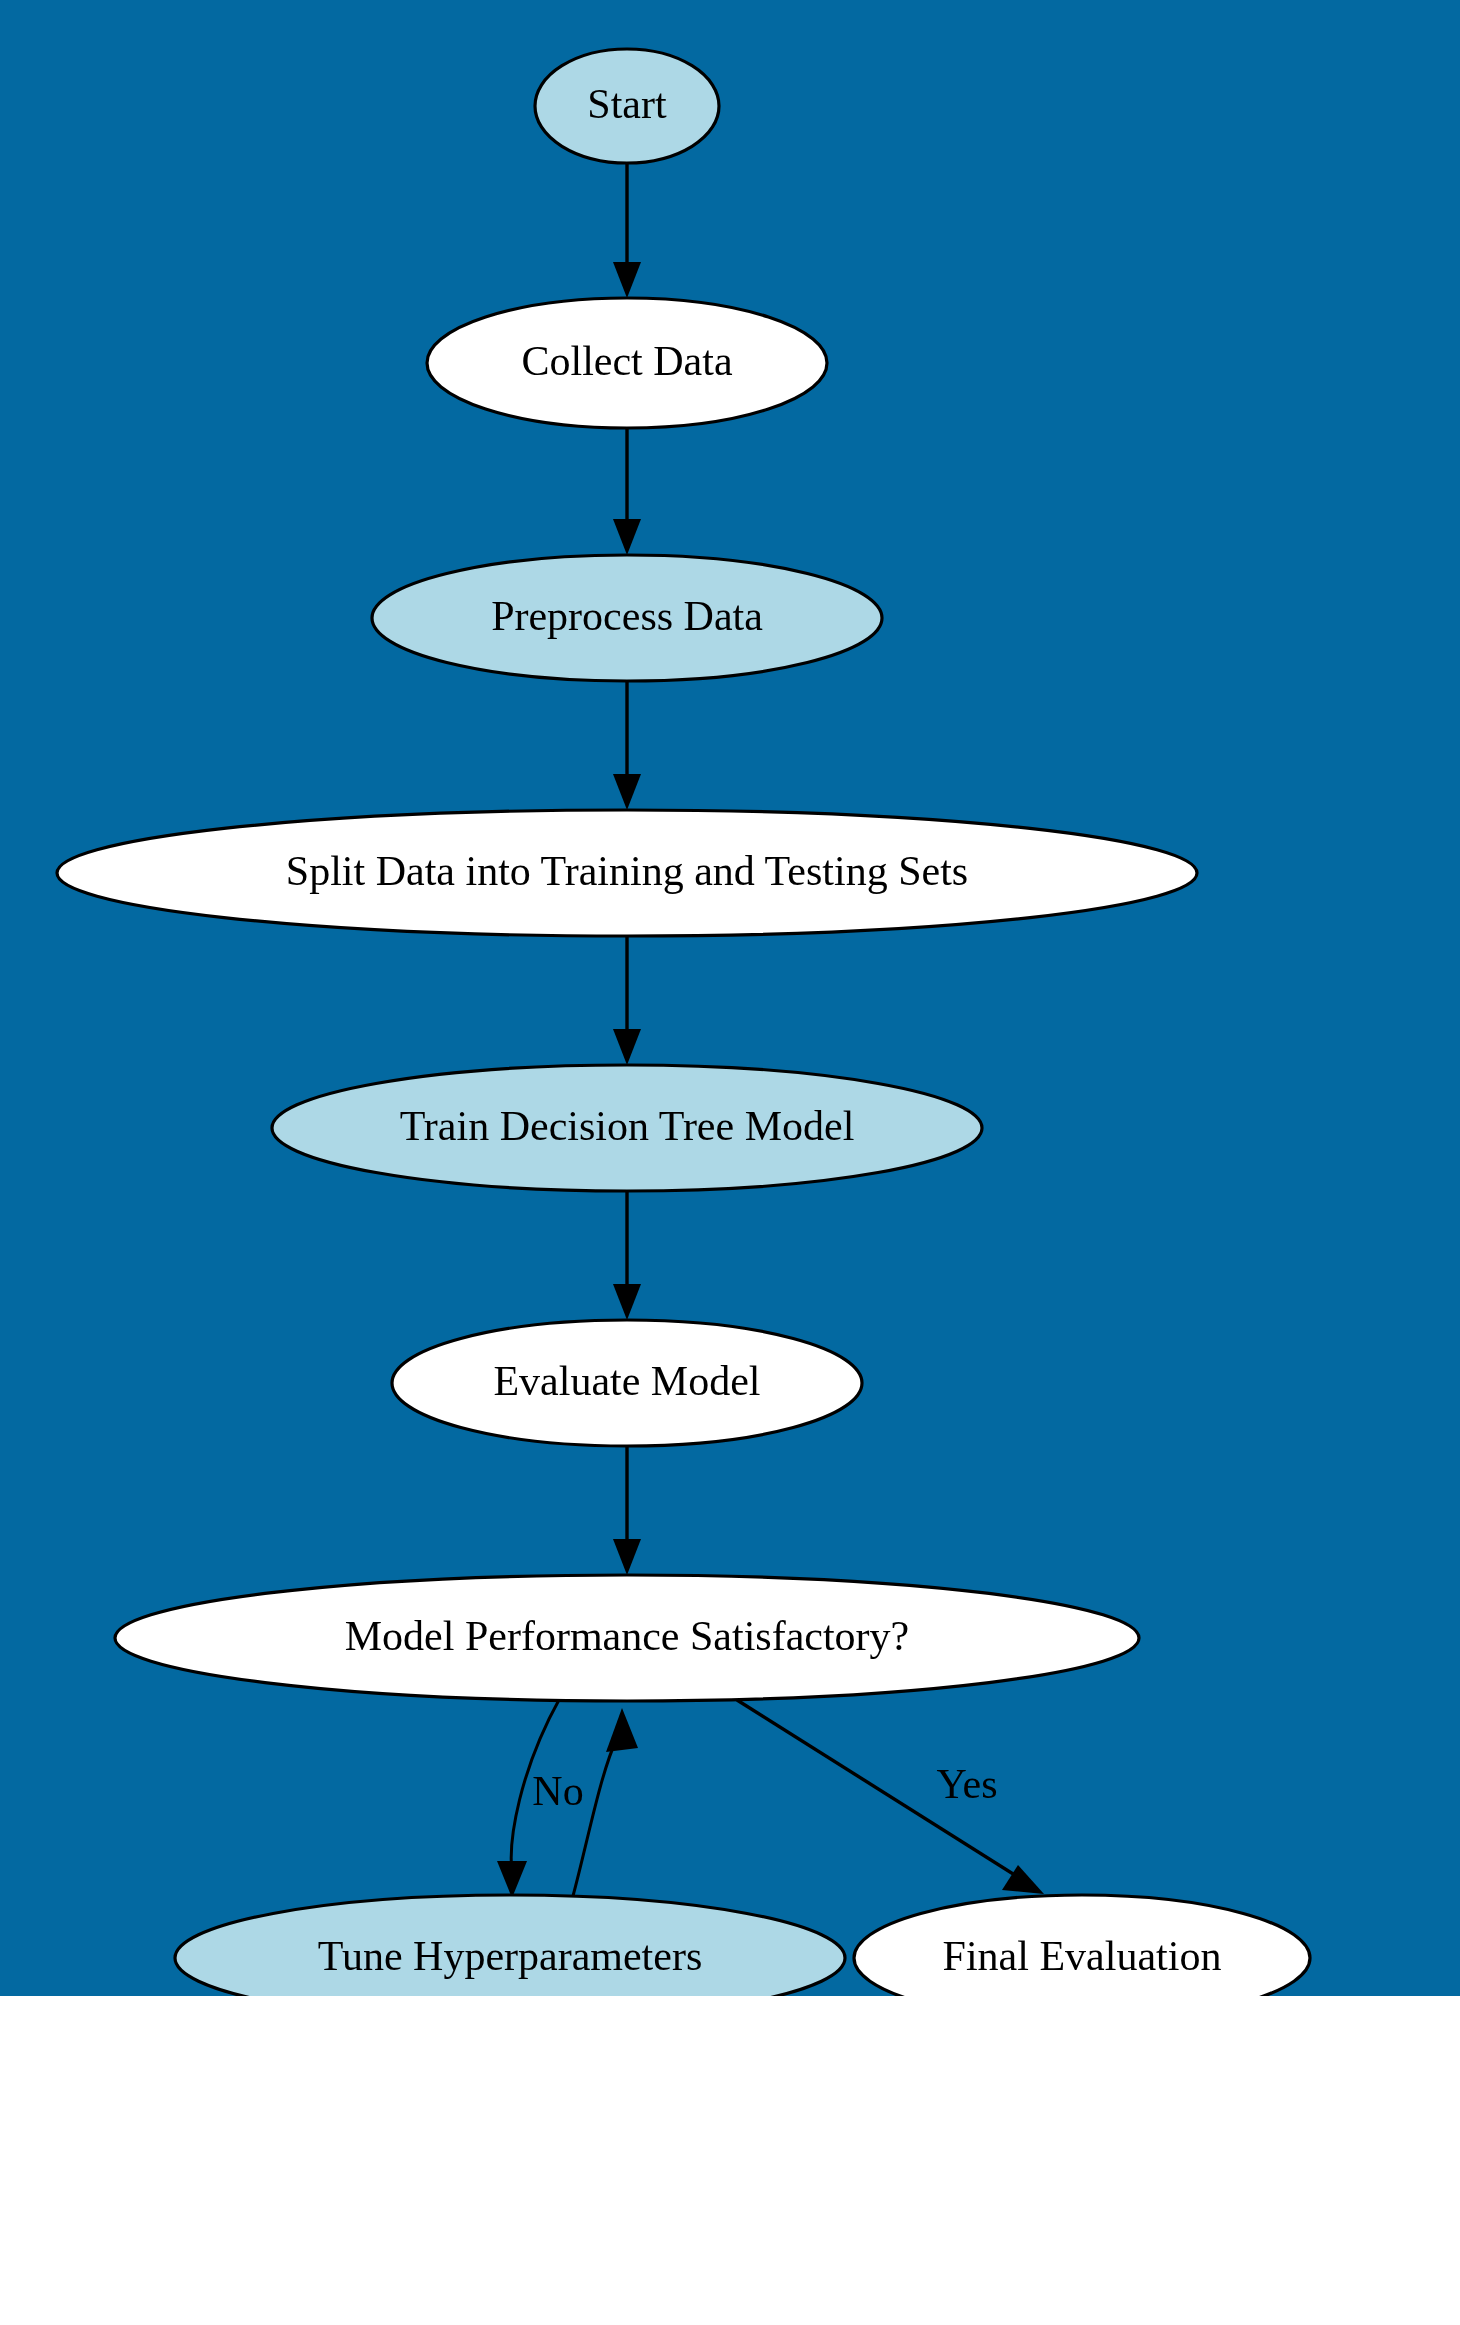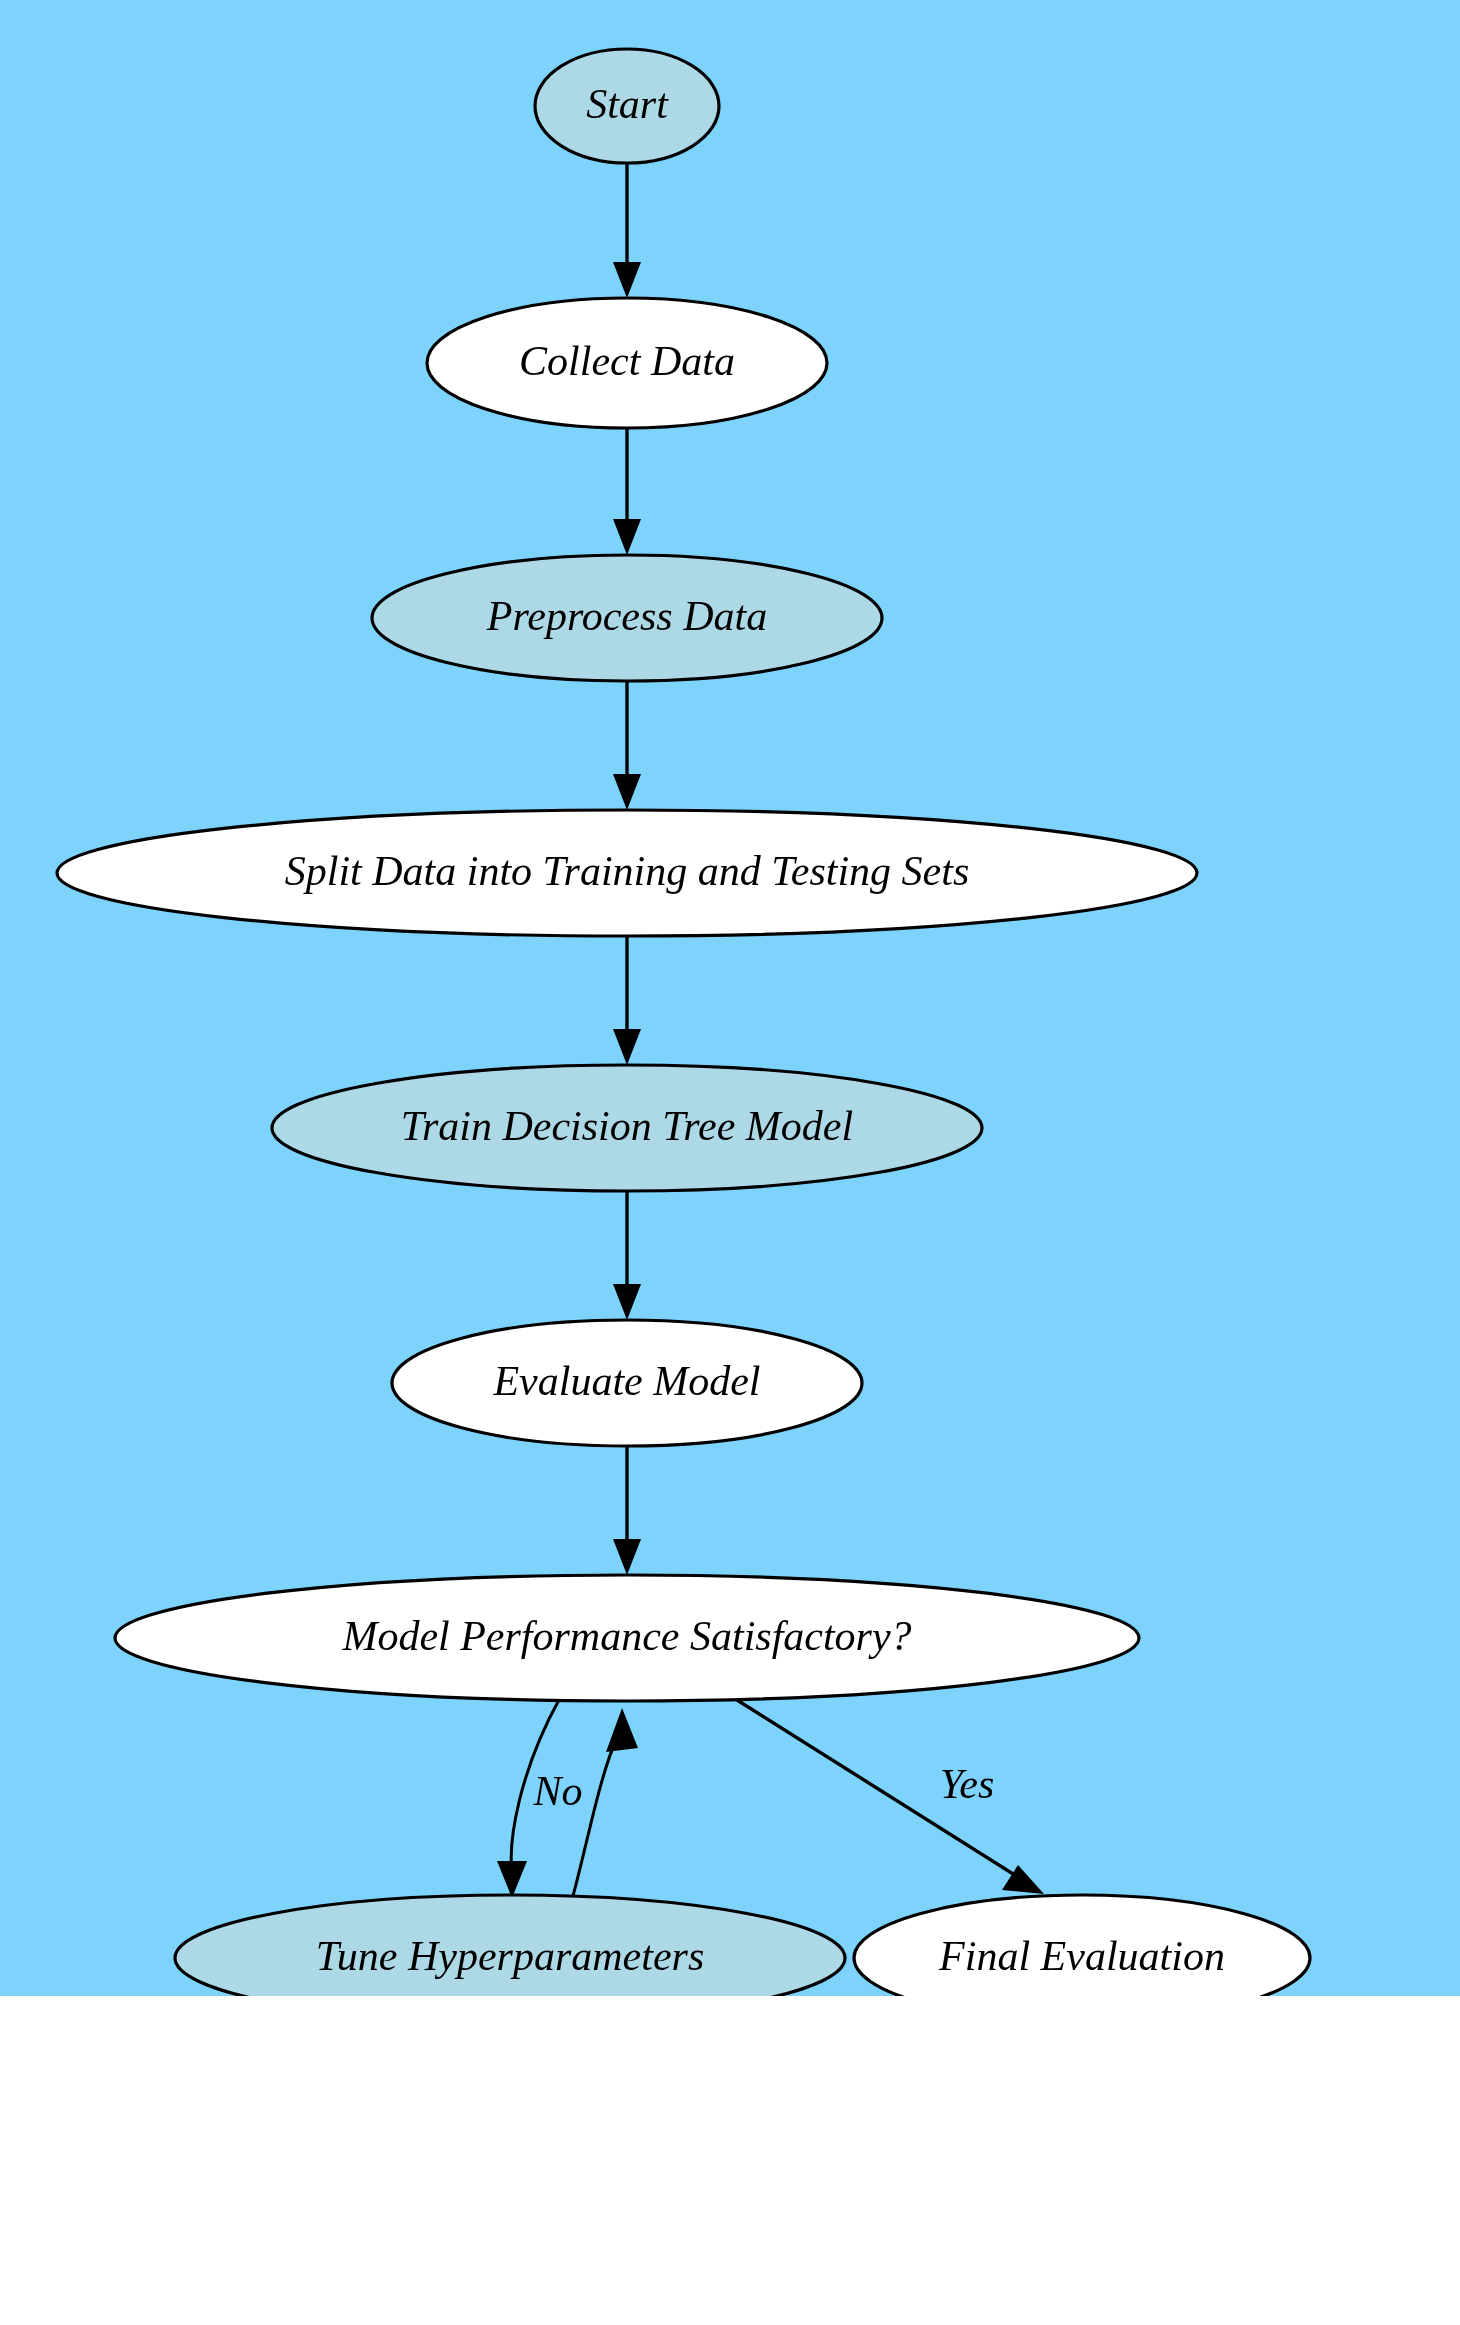--- a/index.html
+++ b/index.html
@@ -4,24 +4,23 @@
 <style>
   html, body {
     margin: 0;
     padding: 0;
     background: #ffffff;
   }
   #canvas {
     position: relative;
     width: 1460px;
     height: 1996px;
-    background: #7dd3fc;
+    background: #0369a1;
     overflow: hidden;
     font-family: "Liberation Serif", "DejaVu Serif", serif;
-    font-style: italic;
   }
   svg.flow {
     position: absolute;
     left: 0;
     top: 0;
     width: 1460px;
     height: 2325px;
     display: block;
   }
   .node-ellipse {

